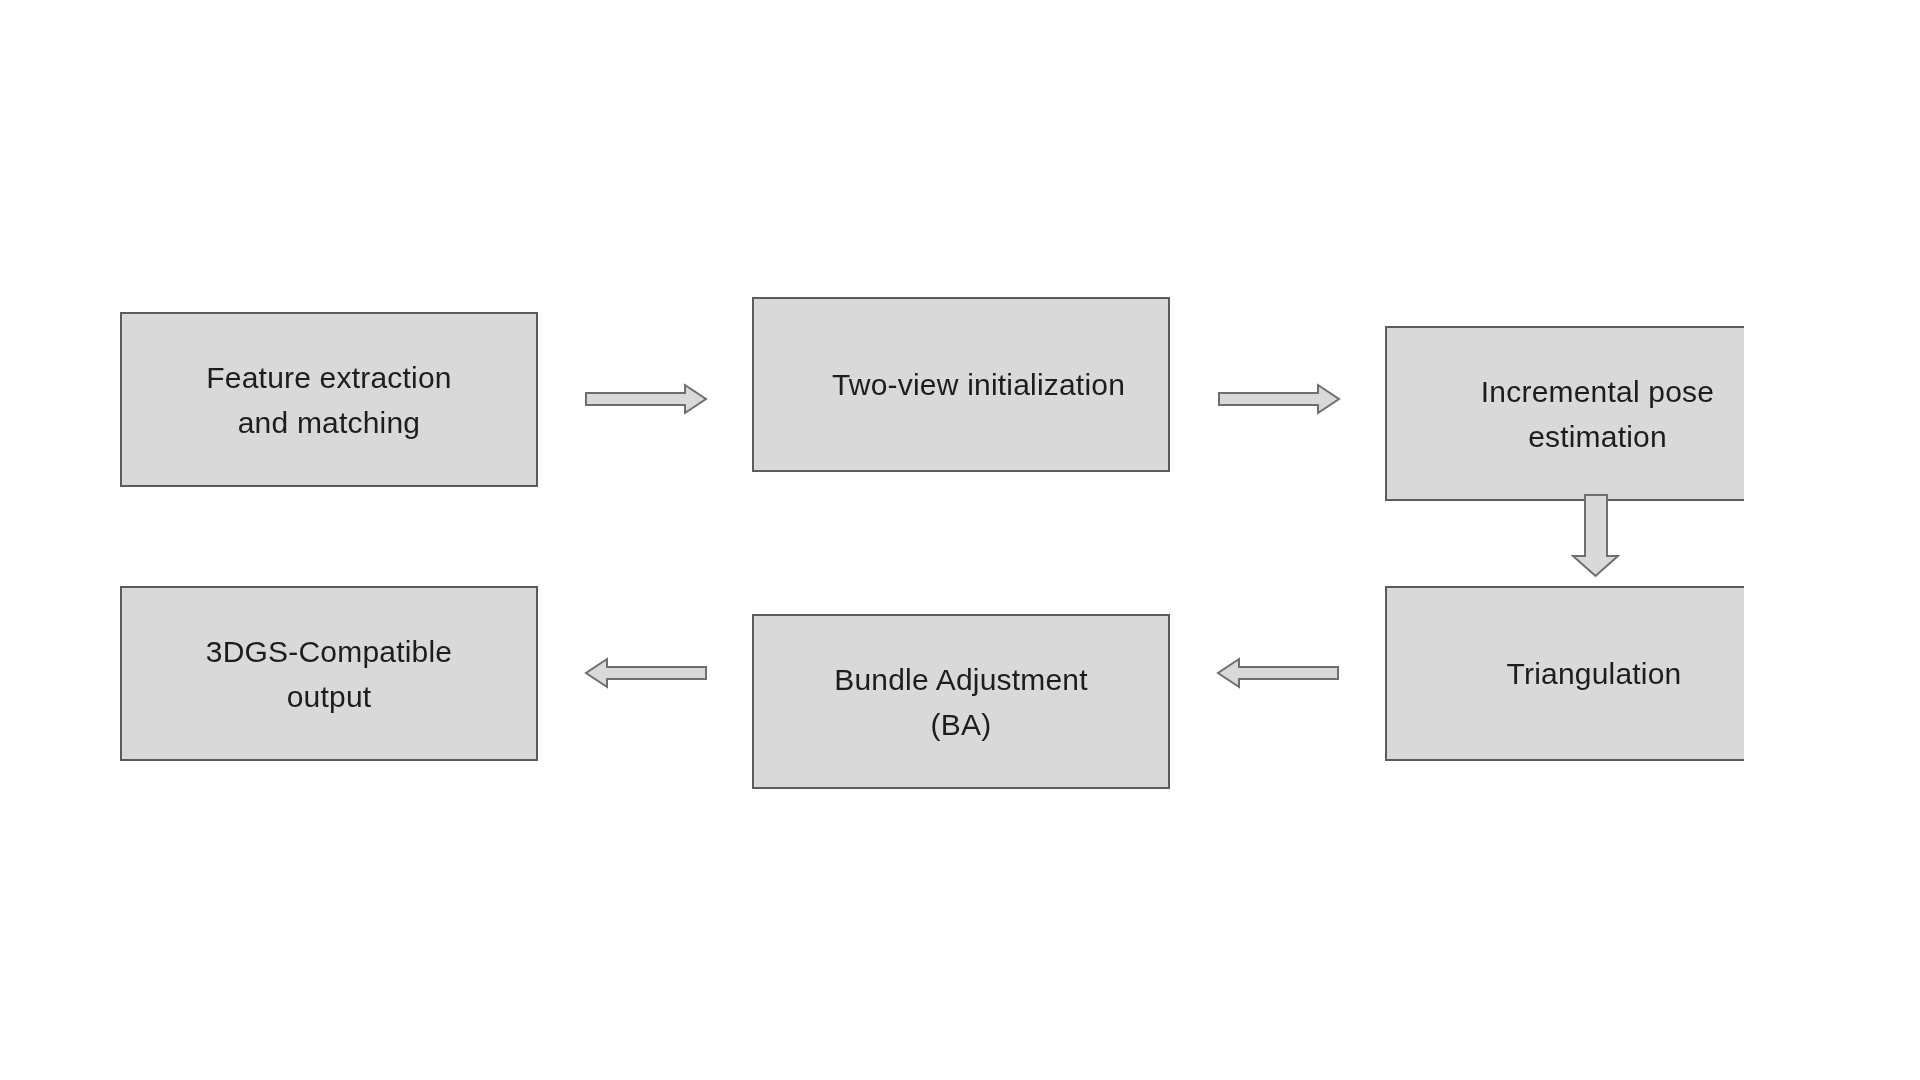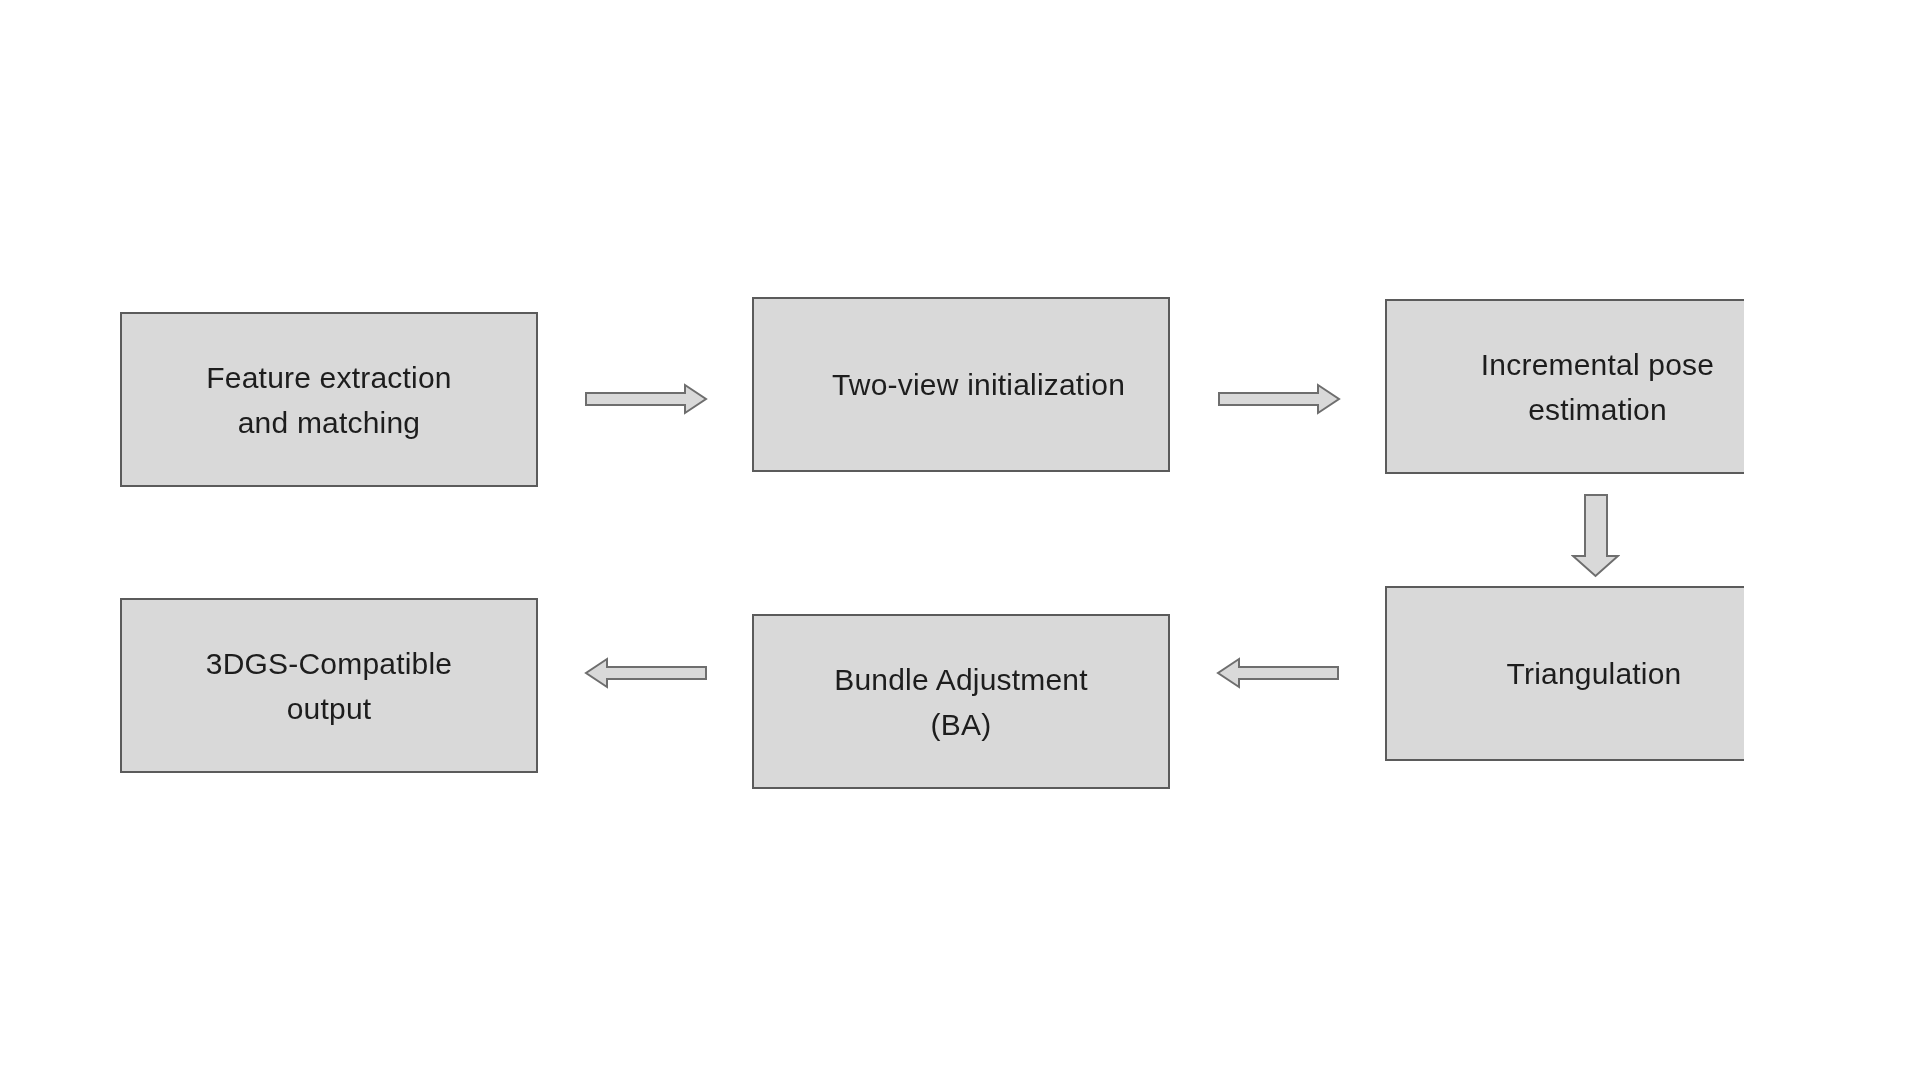--- a/index.html
+++ b/index.html
@@ -41,24 +41,24 @@
   .arrow svg { display: block; }
   .arrow polygon {
     fill: #d9d9d9;
     stroke: #6e6e6e;
     stroke-width: 2;
     stroke-linejoin: miter;
   }
   
   #node-feature        { left: 120px;  top: 312px; }
   #node-twoview        { left: 752px;  top: 297px; padding-left: 35px; }
-  #node-pose           { left: 1385px; top: 299px; padding-left: 7px; }
+  #node-pose           { left: 1385px; top: 326px; padding-left: 7px; }
   #node-triangulation  { left: 1385px; top: 586px; text-align: center; }
   #node-ba             { left: 752px;  top: 614px; }
-  #node-output         { left: 120px;  top: 586px; margin-top: 12px; }
+  #node-output         { left: 120px;  top: 586px; }
   
   #arrow-1 { left: 585px;  top: 383px; }
   #arrow-2 { left: 1218px; top: 383px; }
   #arrow-3 { left: 1571px; top: 494px; }
   #arrow-4 { left: 1216px; top: 657px; }
   #arrow-5 { left: 584px;  top: 657px; }
 </style>
 </head>
 <body>
 

